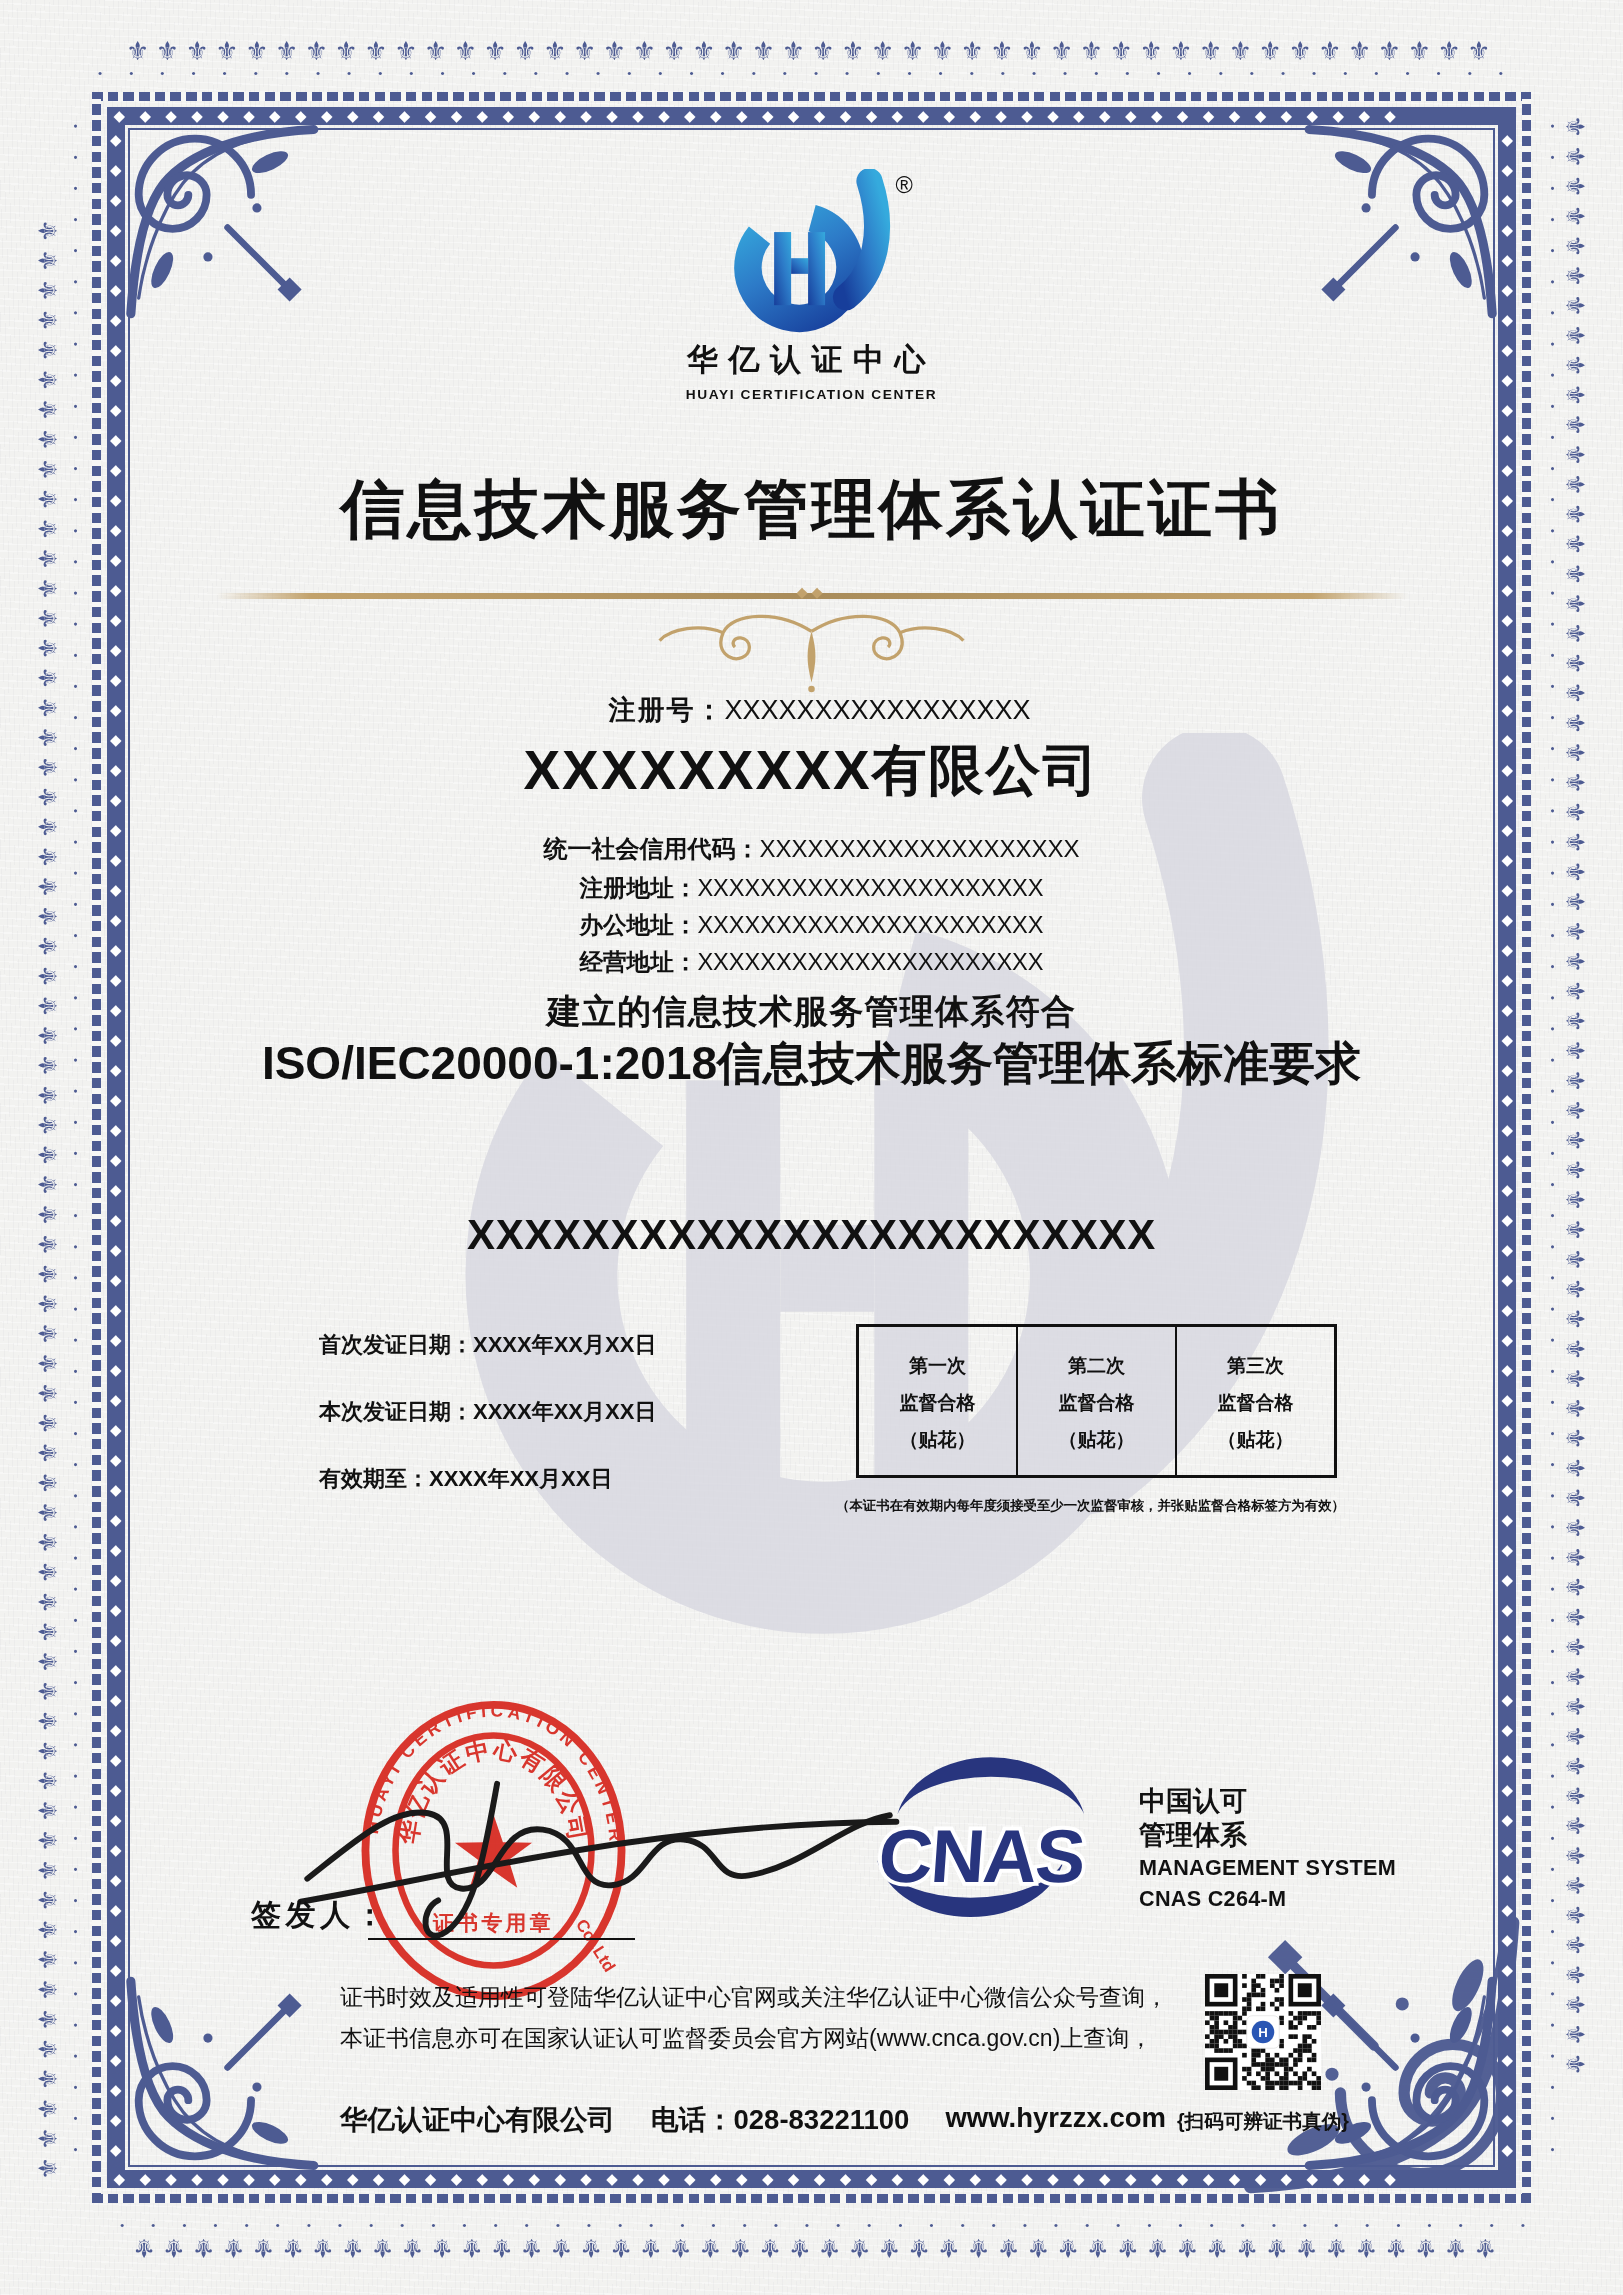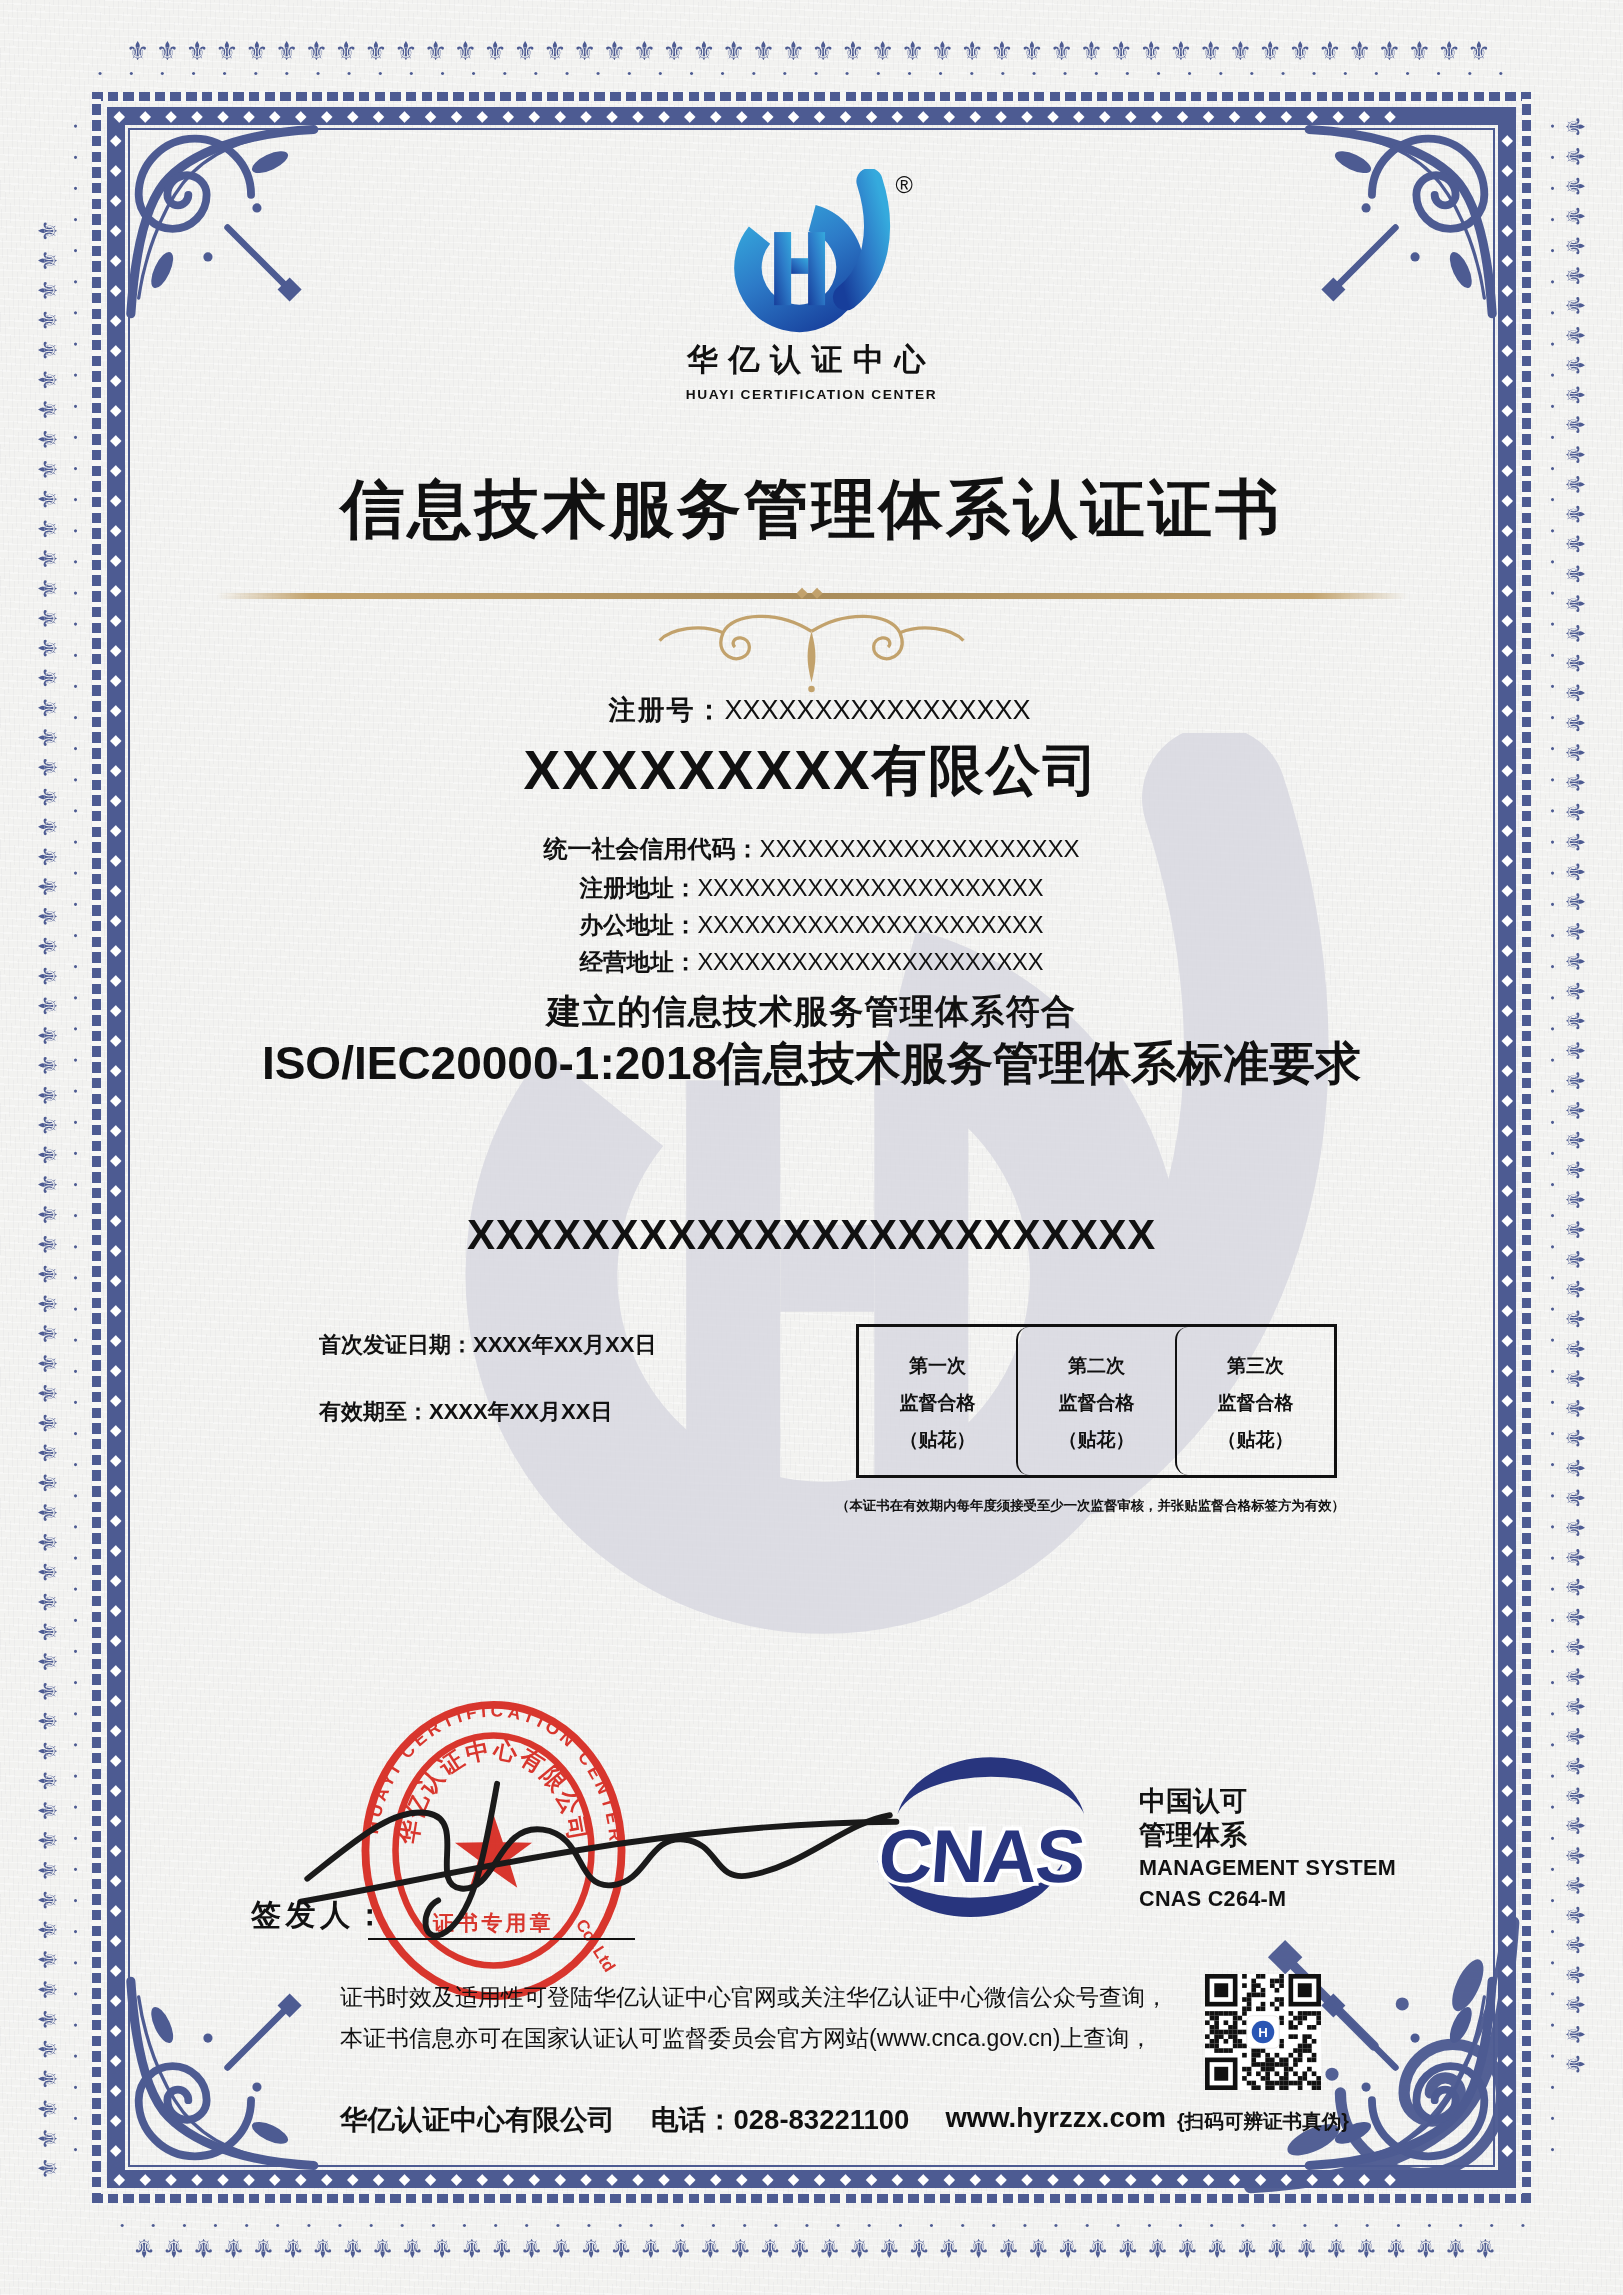--- a/index.html
+++ b/index.html
@@ -57,21 +57,21 @@
   .il2{top:907px;}
   .il3{top:944px;}
   .conform{top:989px;font-size:34px;font-weight:800;letter-spacing:1.3px;}
   .standard{top:1033px;font-size:46px;font-weight:900;}
   .scope-label{top:1157px;font-size:35px;font-weight:700;letter-spacing:2.6px;}
   .scope-value{top:1211px;font-size:42px;font-weight:700;letter-spacing:0.7px;}
   .dates{left:319px;top:1330px;font-size:22px;font-weight:800;}
   .dates .drow{margin-bottom:37px;white-space:nowrap;}
   .sup-box{left:856px;top:1324px;width:475px;height:148px;border:3.3px solid #111;display:flex;background:transparent;}
   .sup-cell{flex:1;text-align:center;padding-top:19.6px;font-size:19px;font-weight:600;line-height:37px;}
-  .sup-cell + .sup-cell{border-left:2.6px solid #111;border-radius:13px;}
+  .sup-cell + .sup-cell{border-left:2.6px solid #111;}
   .sup-note{left:832px;top:1497px;width:517px;text-align:center;font-size:13.4px;font-weight:700;}
   .seal{left:353px;top:1695px;width:281px;height:311px;opacity:.93;}
   .signature{left:281px;top:1738px;width:622px;height:216px;}
   .issuer-label{left:251px;top:1895px;font-size:30px;font-weight:700;letter-spacing:4.6px;}
   .issuer-line{left:368px;top:1938px;width:267px;border-top:2.6px solid #111;}
   .cnas-logo{left:872px;top:1746px;width:216px;height:183px;}
   .cnas-text{left:1139px;top:1784px;font-weight:800;}
   .cnas-text .cn{font-size:27px;line-height:34px;}
   .cnas-text .en{font-size:21.6px;line-height:31px;letter-spacing:0.3px;}
   .footer-para{left:340px;top:1977px;width:877px;font-size:23px;line-height:41px;}
@@ -204,20 +204,23 @@
       <span class="lbl">经营地址：</span><span>XXXXXXXXXXXXXXXXXXXXXX</span>
     </div>
 
     <div class="abs cline conform">建立的信息技术服务管理体系符合</div>
     <div class="abs cline standard">ISO/IEC20000-1:2018信息技术服务管理体系标准要求</div>
     <div class="abs cline scope-value">XXXXXXXXXXXXXXXXXXXXXXXX</div>
 
     <div class="abs dates">
       <div class="drow">
         <span>首次发证日期：</span><span>XXXX年XX月XX日</span>
+      </div>
+      <div class="drow">
+        <span>本次发证日期：</span><span>XXXX年XX月XX日</span>
       </div>
       <div class="drow">
         <span>有效期至：</span><span>XXXX年XX月XX日</span>
       </div>
     </div>
 
     <div class="abs sup-box">
       <div class="sup-cell">
         <div>第一次</div>
         <div>监督合格</div>

